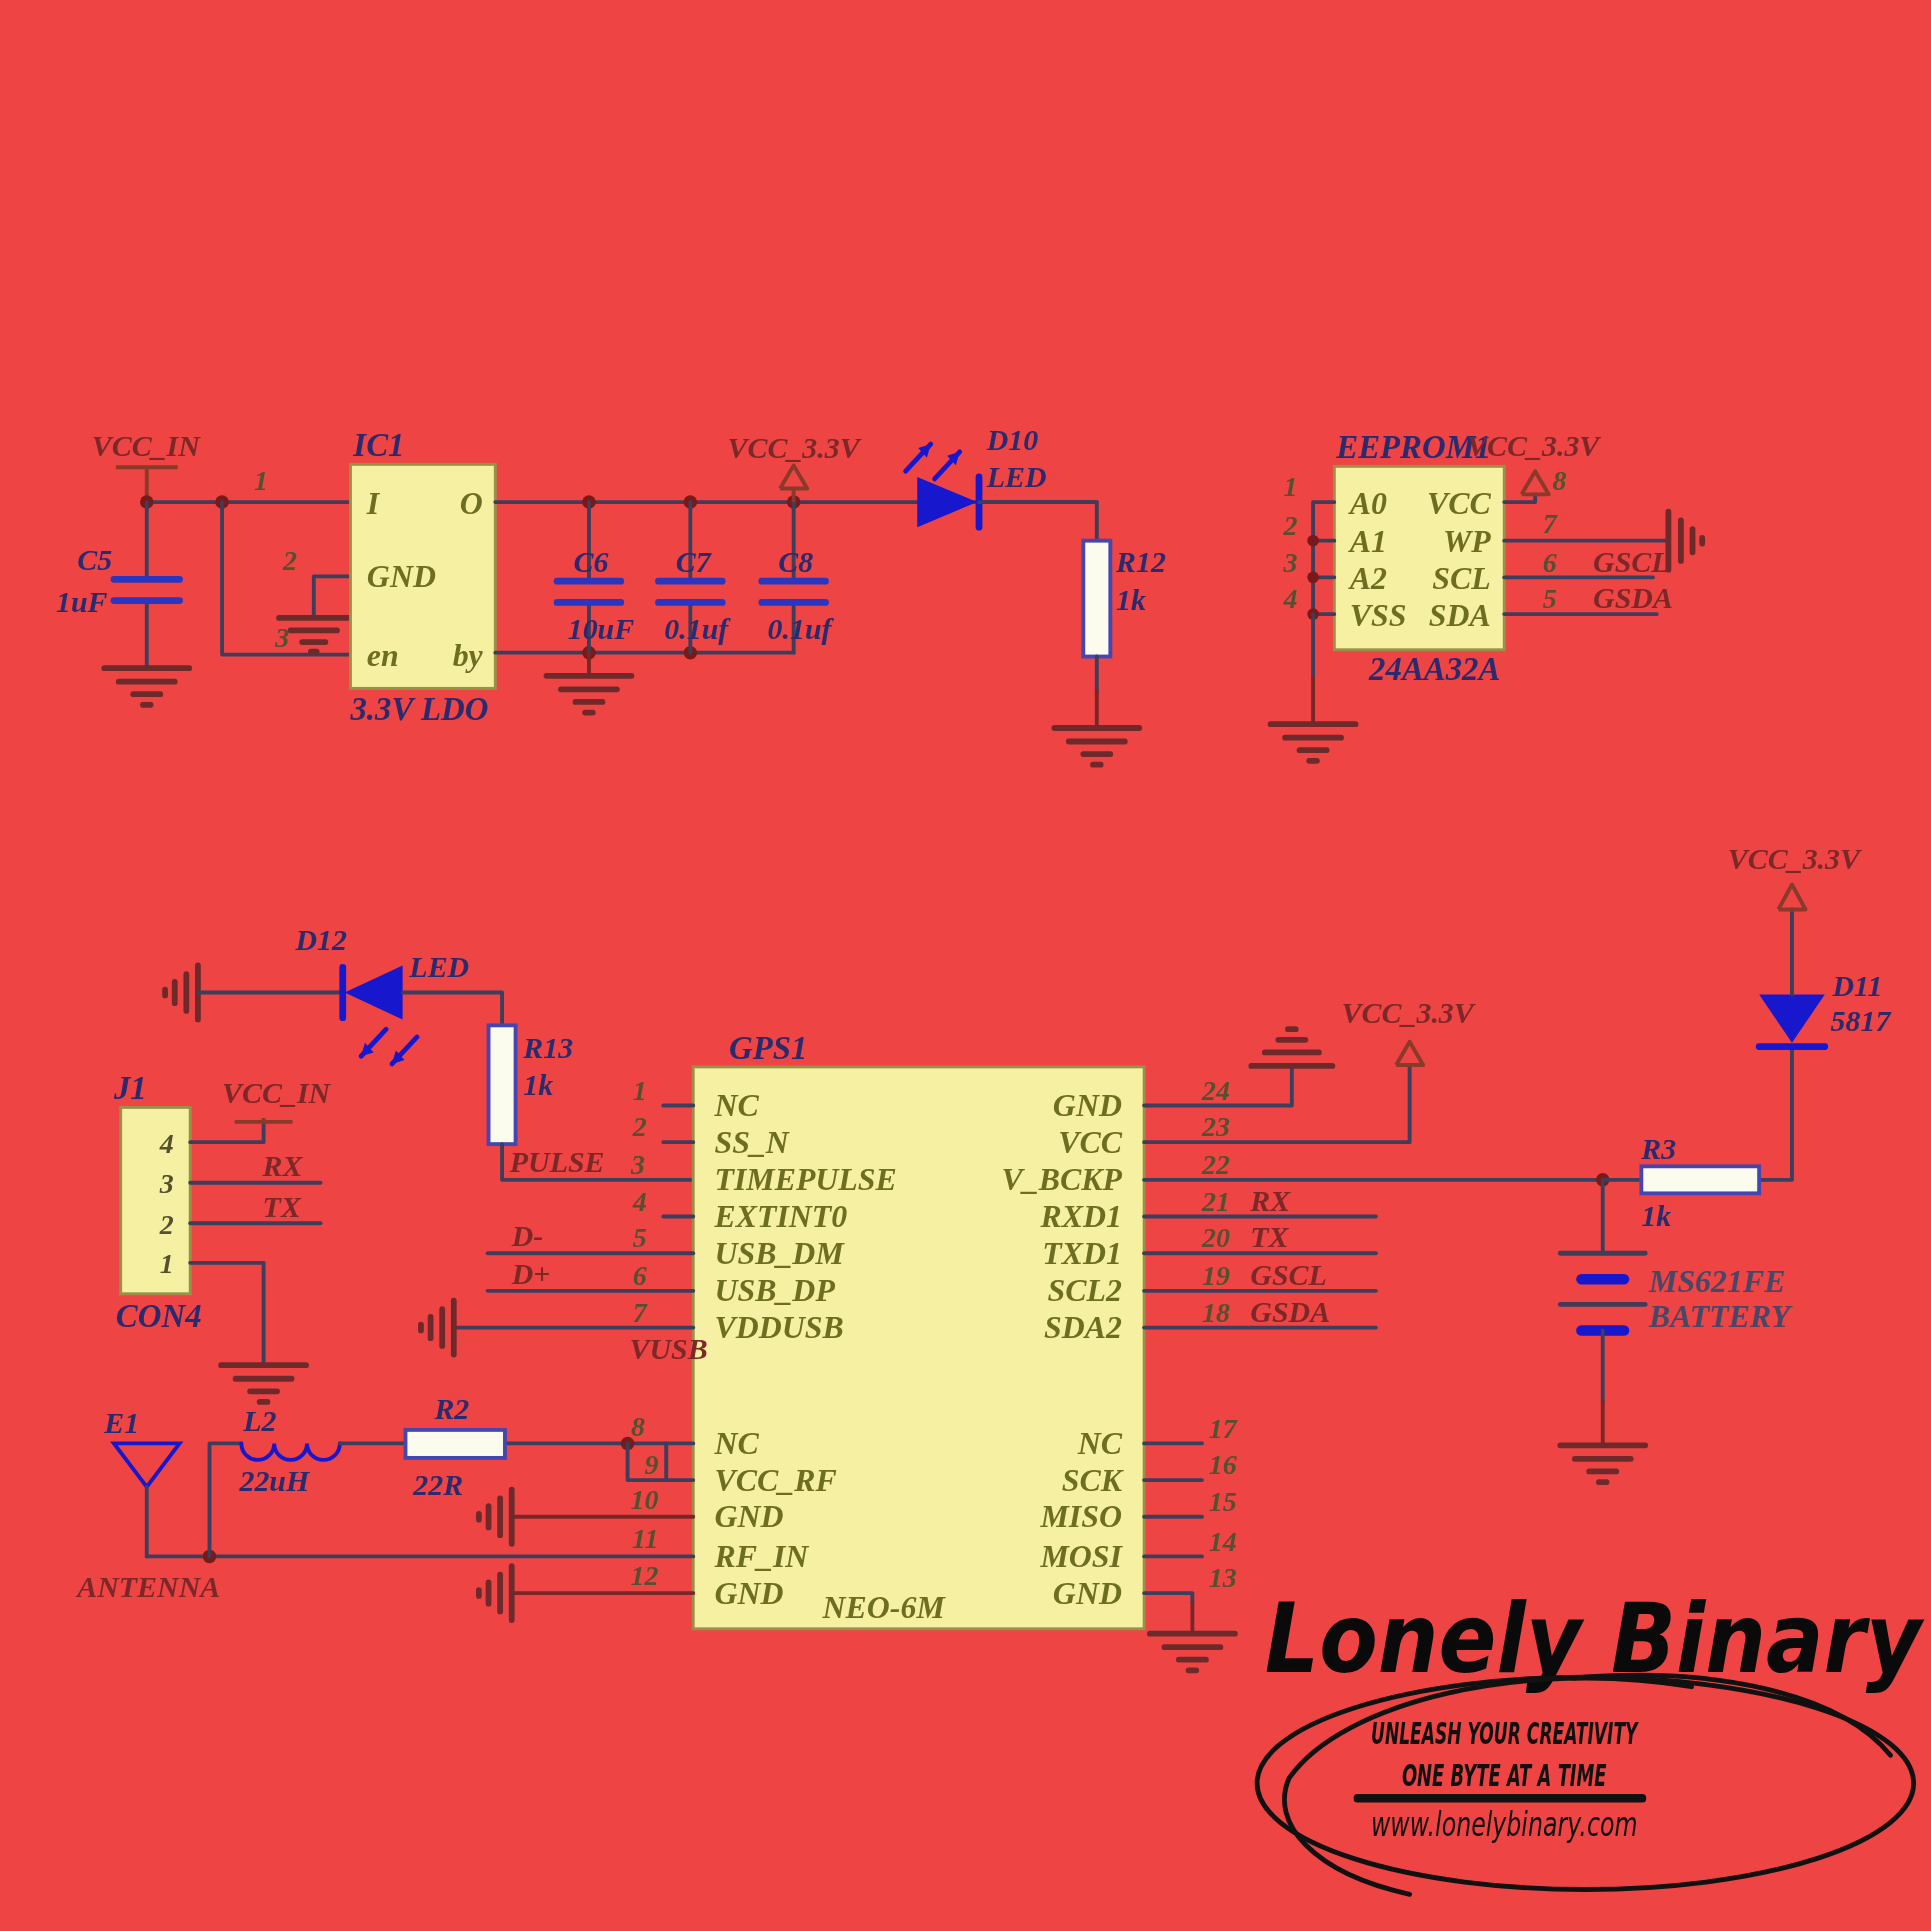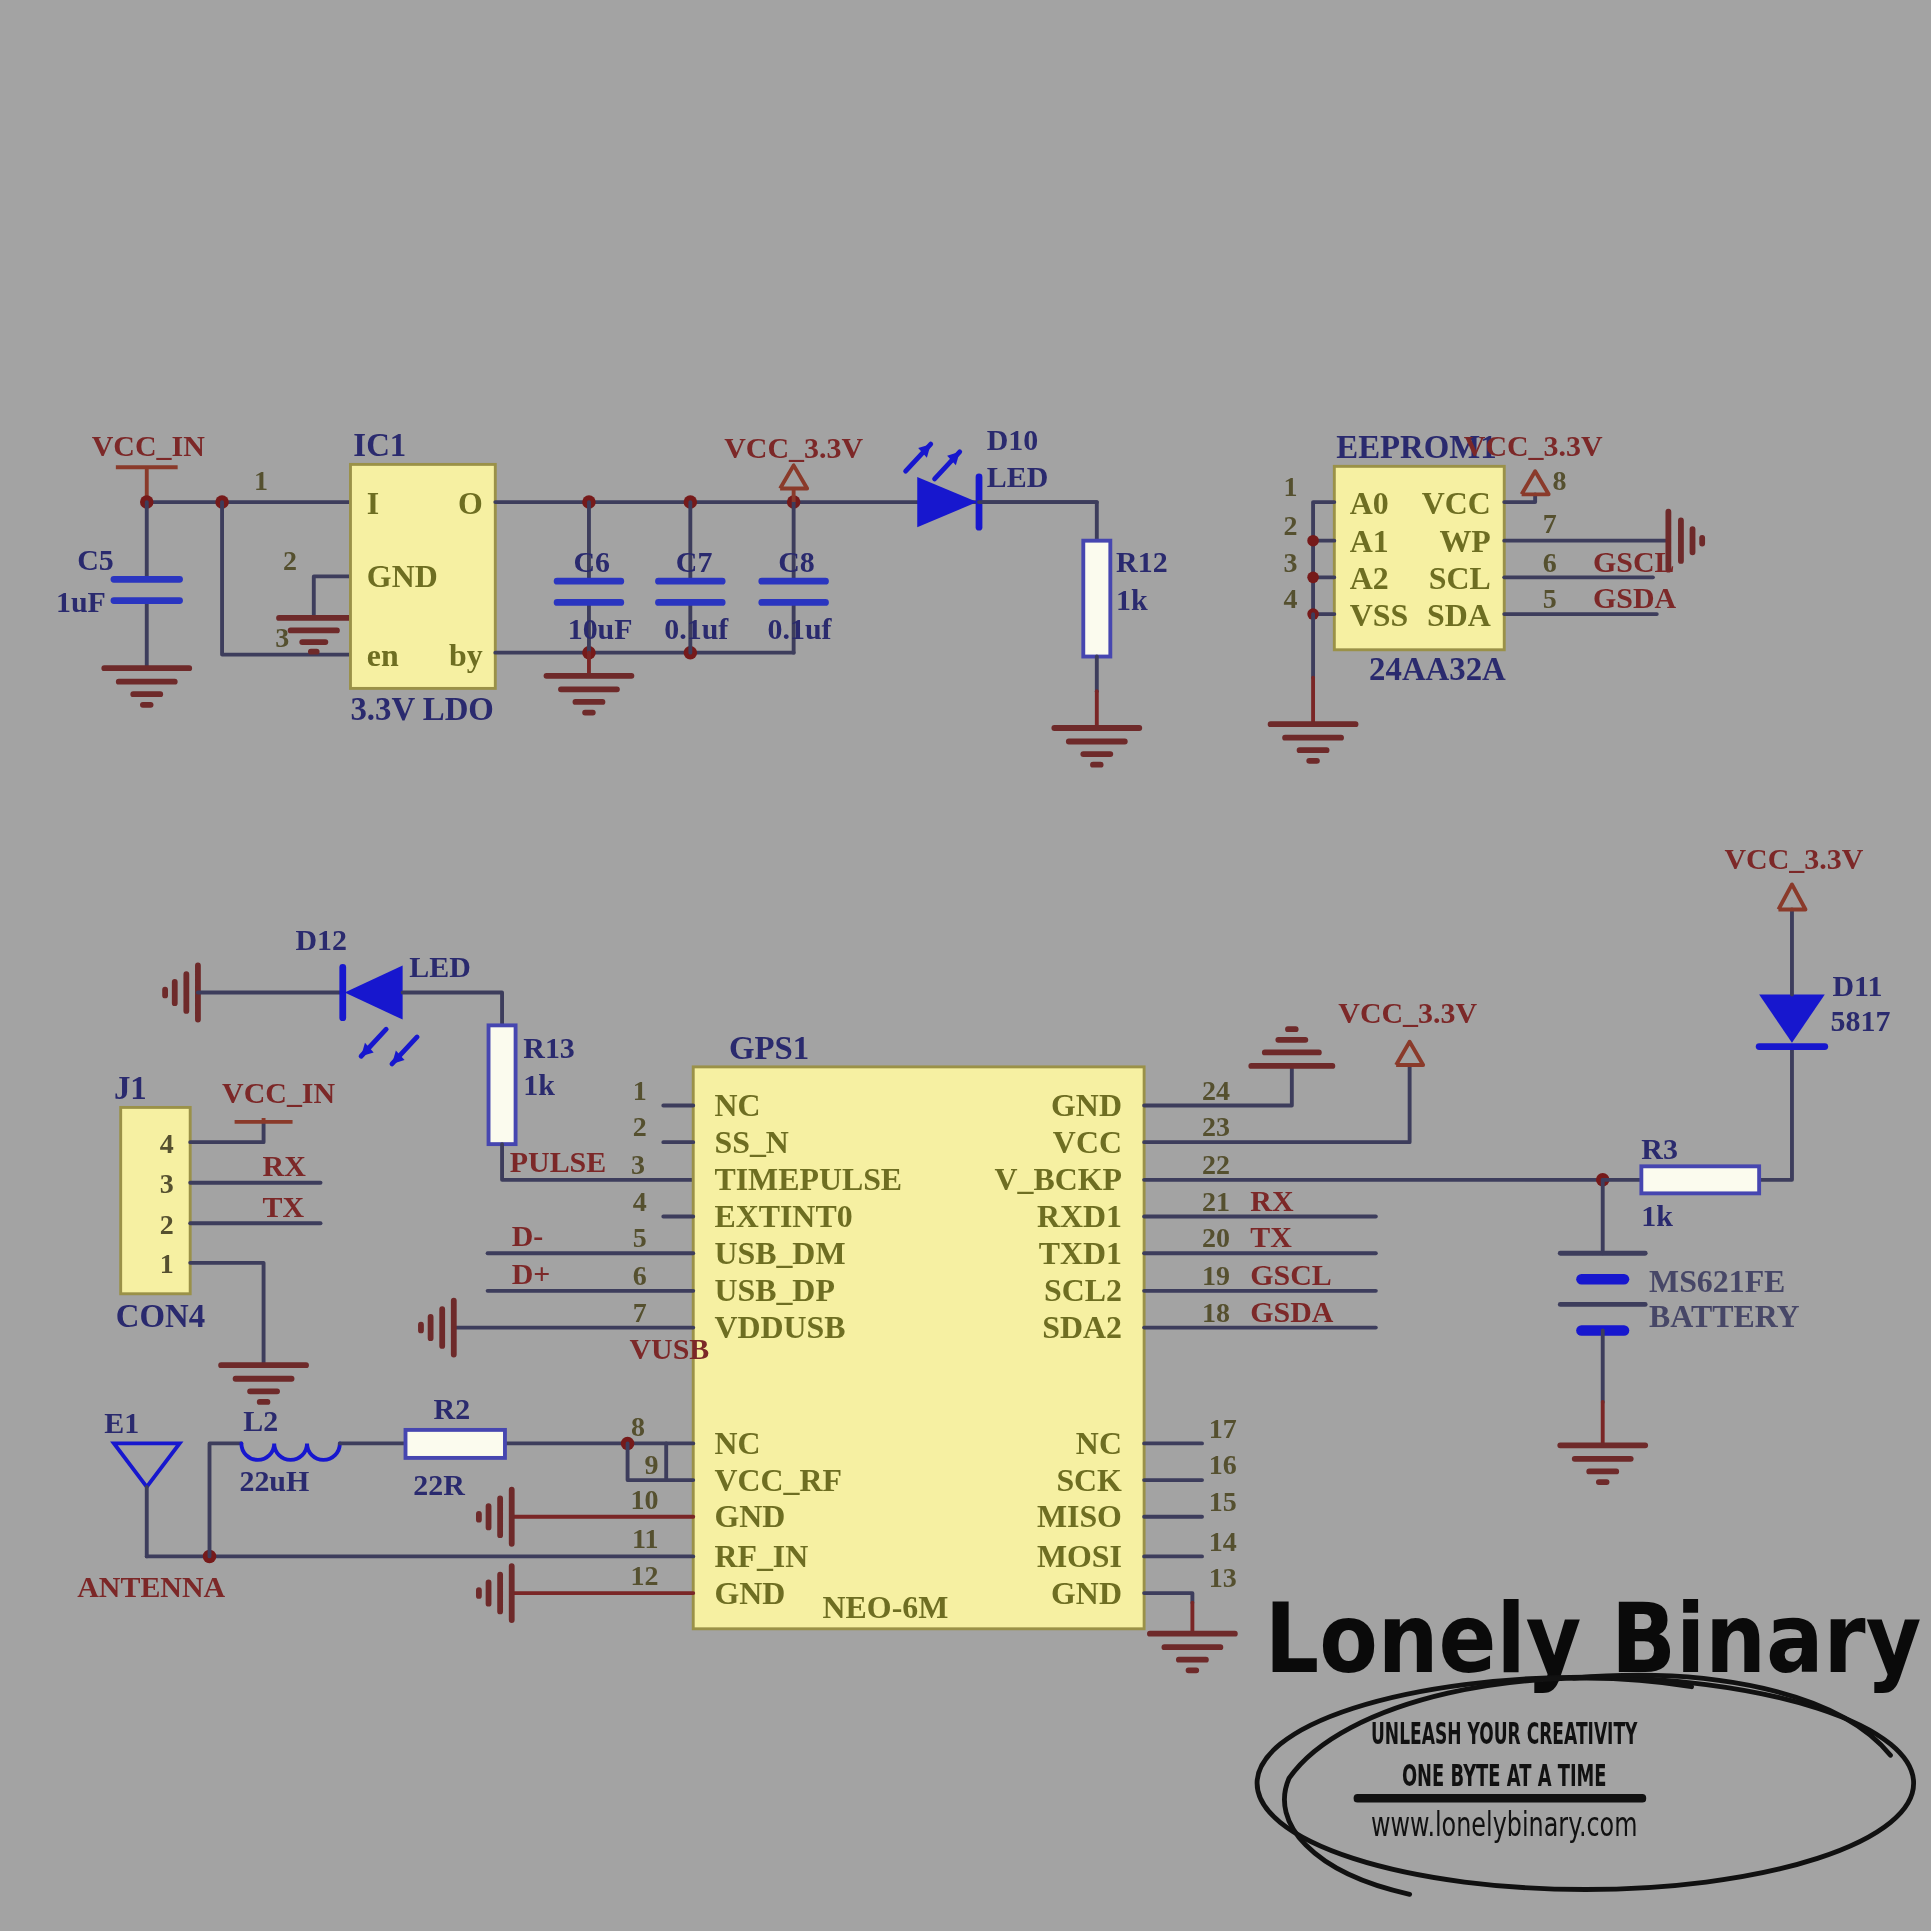--- a/index.html
+++ b/index.html
@@ -1,16 +1,16 @@
 <!DOCTYPE html>
 <html><head>
 <meta charset="utf-8">
 <style>
   html,body{margin:0;padding:0;background:#FCFCE4;}
-  #stage{width:1931px;height:1931px;position:relative;background:#a3a3a3;}
+  #stage{width:1931px;height:1931px;position:relative;background:#ef4444;font-style:italic;}
   svg text{font-family:"Liberation Serif",serif;font-weight:bold;}
   .tref {fill:#2A2A6E;font-size:31px;}
   .tnet {fill:#7C2828;font-size:31px;}
   .tpin {fill:#55502F;font-size:29px;}
   .tchip{fill:#6E6E22;font-size:33px;}
   .tneo {fill:#6E6E22;font-size:33px;}
   .tbat {fill:#474767;font-size:33px;}
   .wire {stroke:#3D3D5C;stroke-width:4;fill:none;stroke-linecap:round;stroke-linejoin:round;}
   .gwire{stroke:#7A2626;stroke-width:4;fill:none;stroke-linecap:round;}
   .gbar {stroke:#6E2A2A;stroke-width:6;stroke-linecap:round;}

